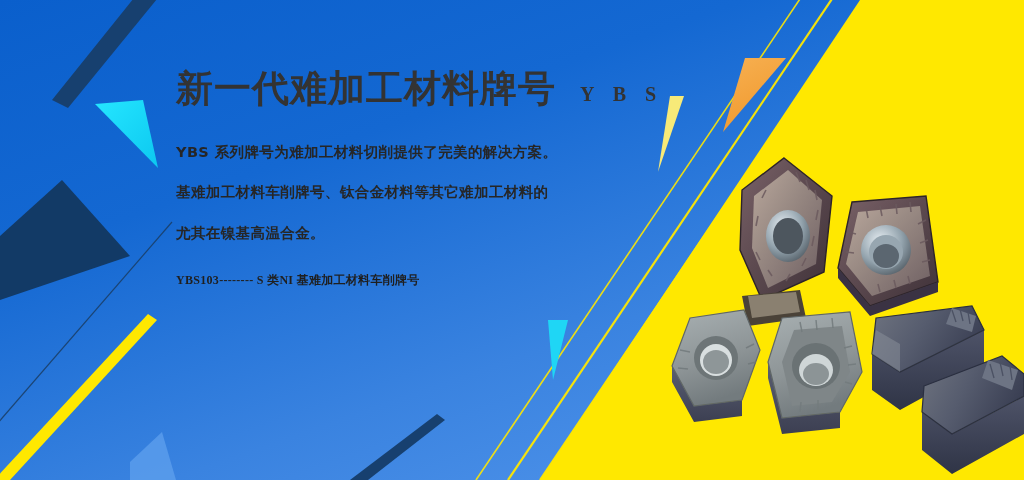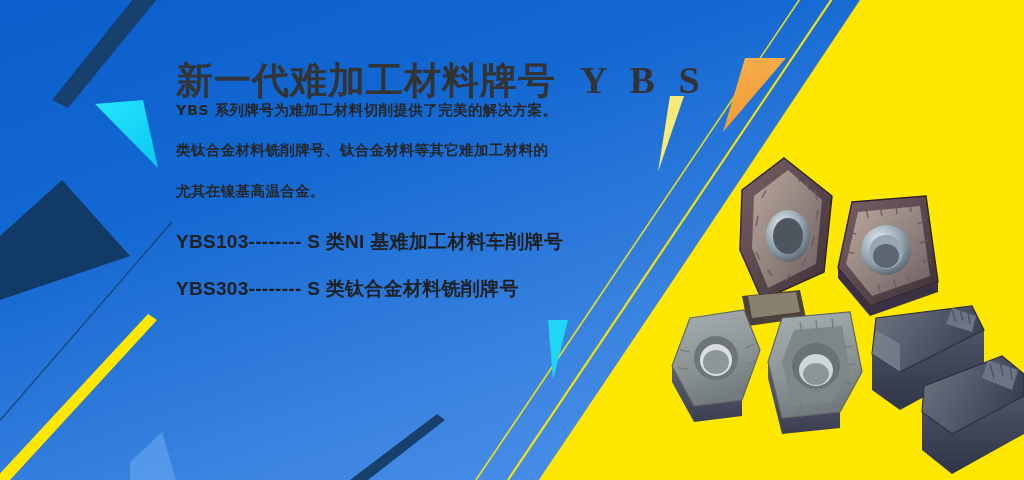--- a/index.html
+++ b/index.html
@@ -10,53 +10,53 @@
     overflow:hidden;
     font-family:"Liberation Sans","DejaVu Sans",sans-serif;
     background:linear-gradient(135deg,#0a5fcc 0%,#1264cf 30%,#3a83e0 70%,#4a90e8 100%);
   }
 
   
   .geo { position:absolute; inset:0; }
   .geo svg { display:block; width:1024px; height:480px; }
 
   
-  .copy { position:absolute; left:176px; top:58px; width:470px; z-index:6; }
+  .copy { position:absolute; left:176px; top:68px; width:470px; z-index:6; }
 
   .title-row { display:flex; align-items:baseline; white-space:nowrap; }
   .title-cn {
     font-size:37px; font-weight:700; color:#333333;
     letter-spacing:1px; line-height:1.15;
     font-family:"DejaVu Sans","Liberation Sans",sans-serif;
   }
   .title-sep {
     display:inline-block; width:2px; height:33px;
     background:#3a3a3a; margin:0 11px 0 13px;
     position:relative; top:3px;
   }
   .title-en {
-    font-size:38px; font-weight:600; color:#333333;
+    font-size:20px; font-weight:600; color:#333333;
     letter-spacing:7px;
     font-family:"Liberation Serif","DejaVu Serif",serif;
   }
 
-  .body-block { }
+  .body-block { margin-top:34px; }
   .body-line {
     font-size:14.5px; font-weight:700; color:#262626;
     letter-spacing:0.4px; line-height:1;
     margin-bottom:26px;
     font-family:"DejaVu Sans","Liberation Sans",sans-serif;
   }
 
   .list-block { margin-top:34px; }
   .list-line {
-    font-size:19px; font-weight:700; color:#1f1f1f;
+    font-size:12px; font-weight:700; color:#1f1f1f;
     letter-spacing:0.3px; line-height:1;
     margin-bottom:28px;
-    font-family:Liberation Sans, sans-serif;
+    font-family:Liberation Serif, serif;
   }
 
   
   .inserts { position:absolute; inset:0; z-index:5; }
   .inserts svg { display:block; width:1024px; height:480px; }
 </style>
 </head>
 <body>
 
 <div class="banner">
@@ -263,24 +263,23 @@
   <div class="copy">
 
     <div class="title-row">
       <span class="title-cn">新一代难加工材料牌号</span>
       <span class="title-sep"></span>
       <span class="title-en">Y B S</span>
     </div>
 
     <div class="body-block">
       <div class="body-line">YBS 系列牌号为难加工材料切削提供了完美的解决方案。</div>
-      <div class="body-line">类钛合金材料铣削牌号、钛合金材料等其它难加工材料的</div>
+      <div class="body-line">基难加工材料车削牌号、钛合金材料等其它难加工材料的</div>
       <div class="body-line">尤其在镍基高温合金。</div>
     </div>
 
     <div class="list-block">
       <div class="list-line">YBS103-------- S 类NI 基难加工材料车削牌号</div>
-      <div class="list-line">YBS303-------- S 类钛合金材料铣削牌号</div>
     </div>
 
   </div>
 
 </div>
 
 </body></html>

